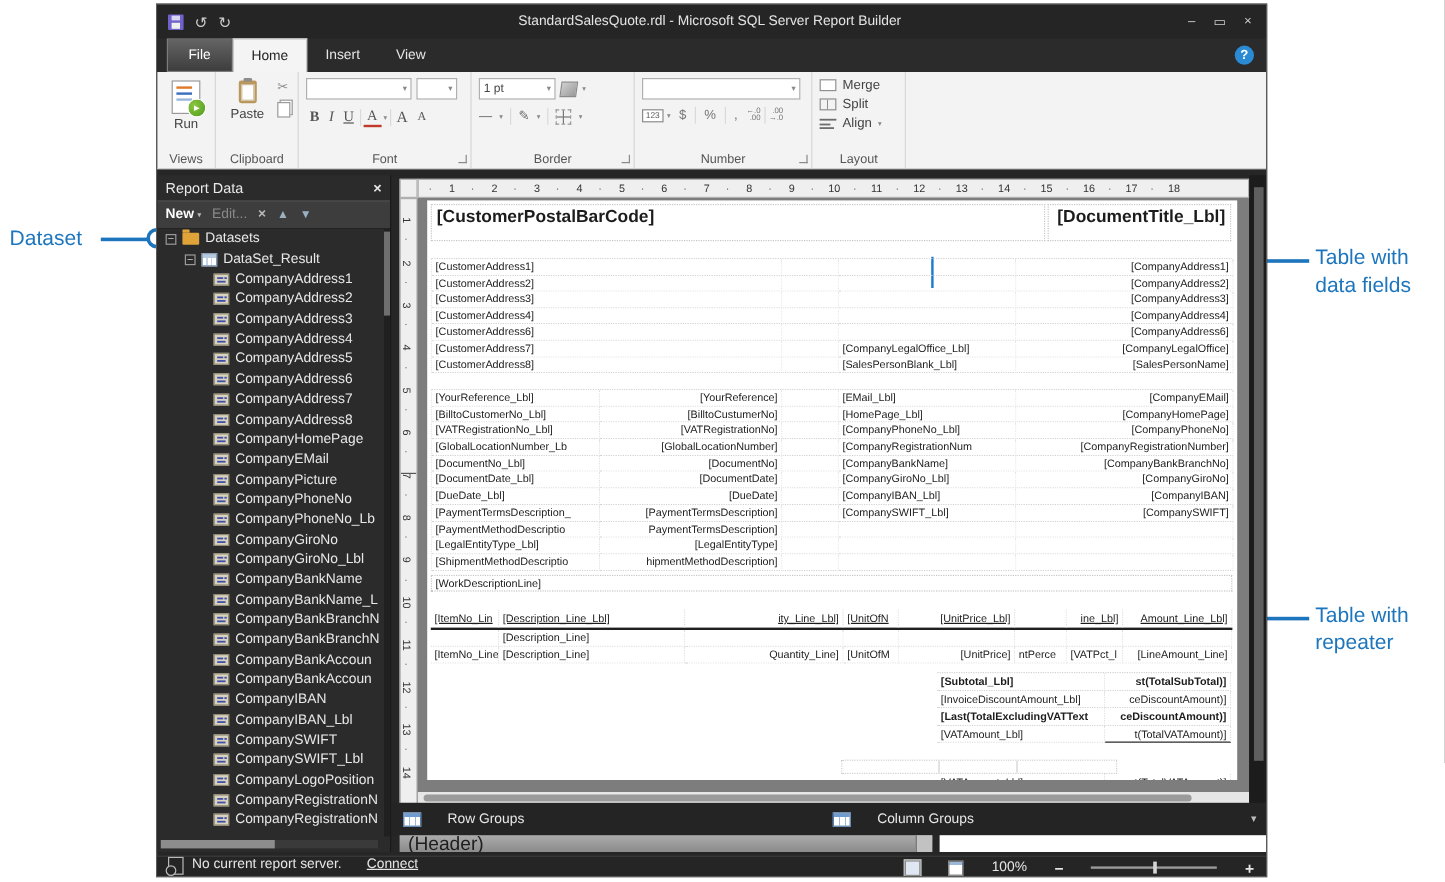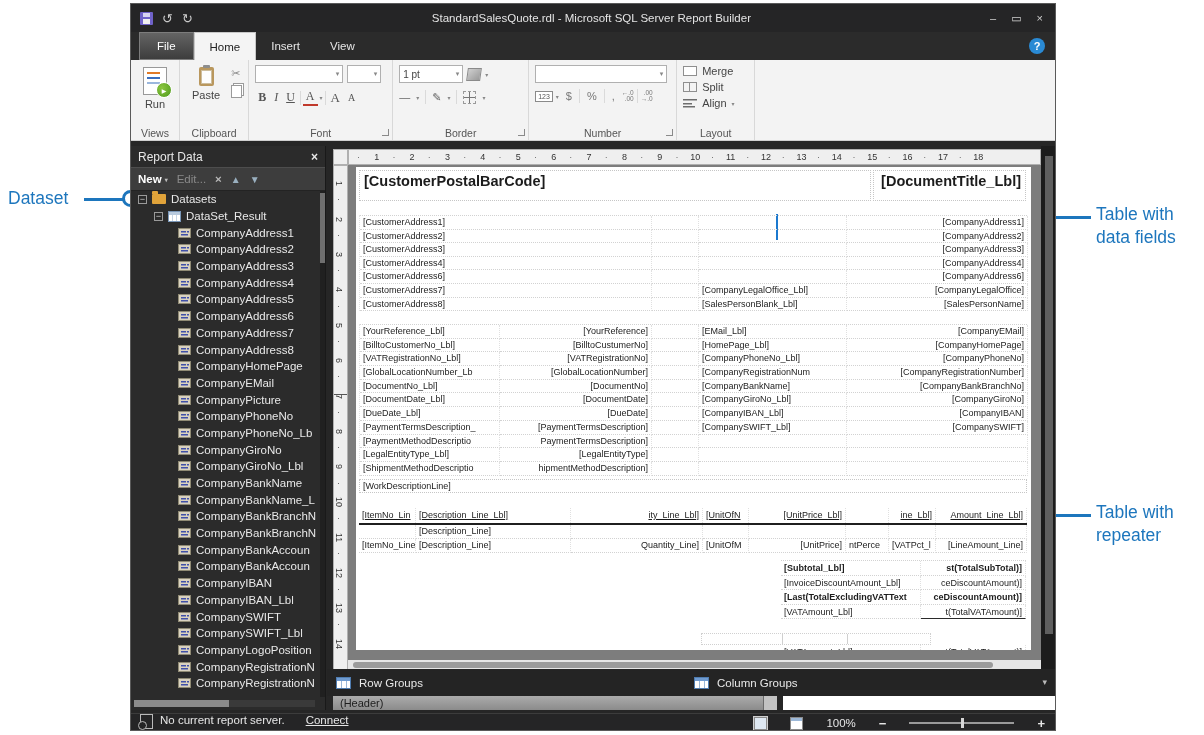--- a/index.html
+++ b/index.html
@@ -168,28 +168,28 @@
   .u2{border-bottom:3px double #2a2a2a}
   .empty-dotted{position:absolute;left:345px;top:466px;width:230px;height:12px;border:1px dotted #d0d0d0;box-sizing:border-box;
     background:linear-gradient(90deg,#d0d0d0,#d0d0d0) 80px 0/1px 100% no-repeat,
                linear-gradient(90deg,#d0d0d0,#d0d0d0) 145px 0/1px 100% no-repeat}
   .clip-row{position:absolute;left:425px;top:478px;width:245px}
   .cursor-line{position:absolute;left:420px;top:47px;width:2px;height:26px;background:#1b79cf}
 
   
   .groups{position:absolute;left:196px;top:665px;width:730px;height:27px;background:#242424;color:#e8e8e8;
           font-size:11.5px;display:flex;align-items:center}
-  .ghalf{display:flex;gap:8px;padding-left:9px;box-sizing:border-box}
+  .ghalf{display:flex;gap:22px;padding-left:9px;box-sizing:border-box}
   .ghalf.left{width:358px}
   .gicon{width:15px;height:12px;background:#fff;border:1px solid #4f7cb0;box-sizing:border-box;flex:none;
     background-image:linear-gradient(#6f9bd0 0 3px,transparent 3px),
     linear-gradient(90deg,transparent 0 4px,#9cb8d8 4px 5px,transparent 5px 9px,#9cb8d8 9px 10px,transparent 10px)}
   .gcaret{margin-left:auto;margin-right:10px;color:#bbb;font-size:9px}
   .header-bar{position:absolute;left:202px;top:692px;width:444px;height:14px;overflow:hidden;
-              background:linear-gradient(#ababab,#8b8b8b);color:#1e1e1e;font-size:11px;line-height:15px;padding-left:7px;box-sizing:border-box}
+              background:linear-gradient(#ababab,#8b8b8b);color:#1e1e1e;font-size:16px;line-height:15px;padding-left:7px;box-sizing:border-box}
   .header-bar .endbox{position:absolute;right:0;top:0;width:13px;height:14px;background:#c2c2c2;border-left:1px solid #6a6a6a}
   .white-bar{position:absolute;left:652px;top:692px;width:274px;height:14px;background:#fff}
   .statusbar{position:absolute;left:0;top:709px;right:0;height:18px;background:#252526;border-top:1px solid #3c3c3c;
              display:flex;align-items:flex-start;color:#e6e6e6;font-size:11.5px}
   .srv-icon{width:11px;height:13px;border:1px solid #b9b9b9;margin-left:9px;position:relative;flex:none}
   .srv-icon::before{content:"";position:absolute;left:-3px;bottom:-2px;width:7px;height:7px;border-radius:50%;
                     border:1px solid #b9b9b9;background:#252526}
   .st-msg{margin-left:7px}
   .connect{text-decoration:underline;color:#e6e6e6;margin-left:21px}
   .st-right{position:absolute;right:10px;top:0;bottom:0;display:flex;align-items:center;gap:23px}

